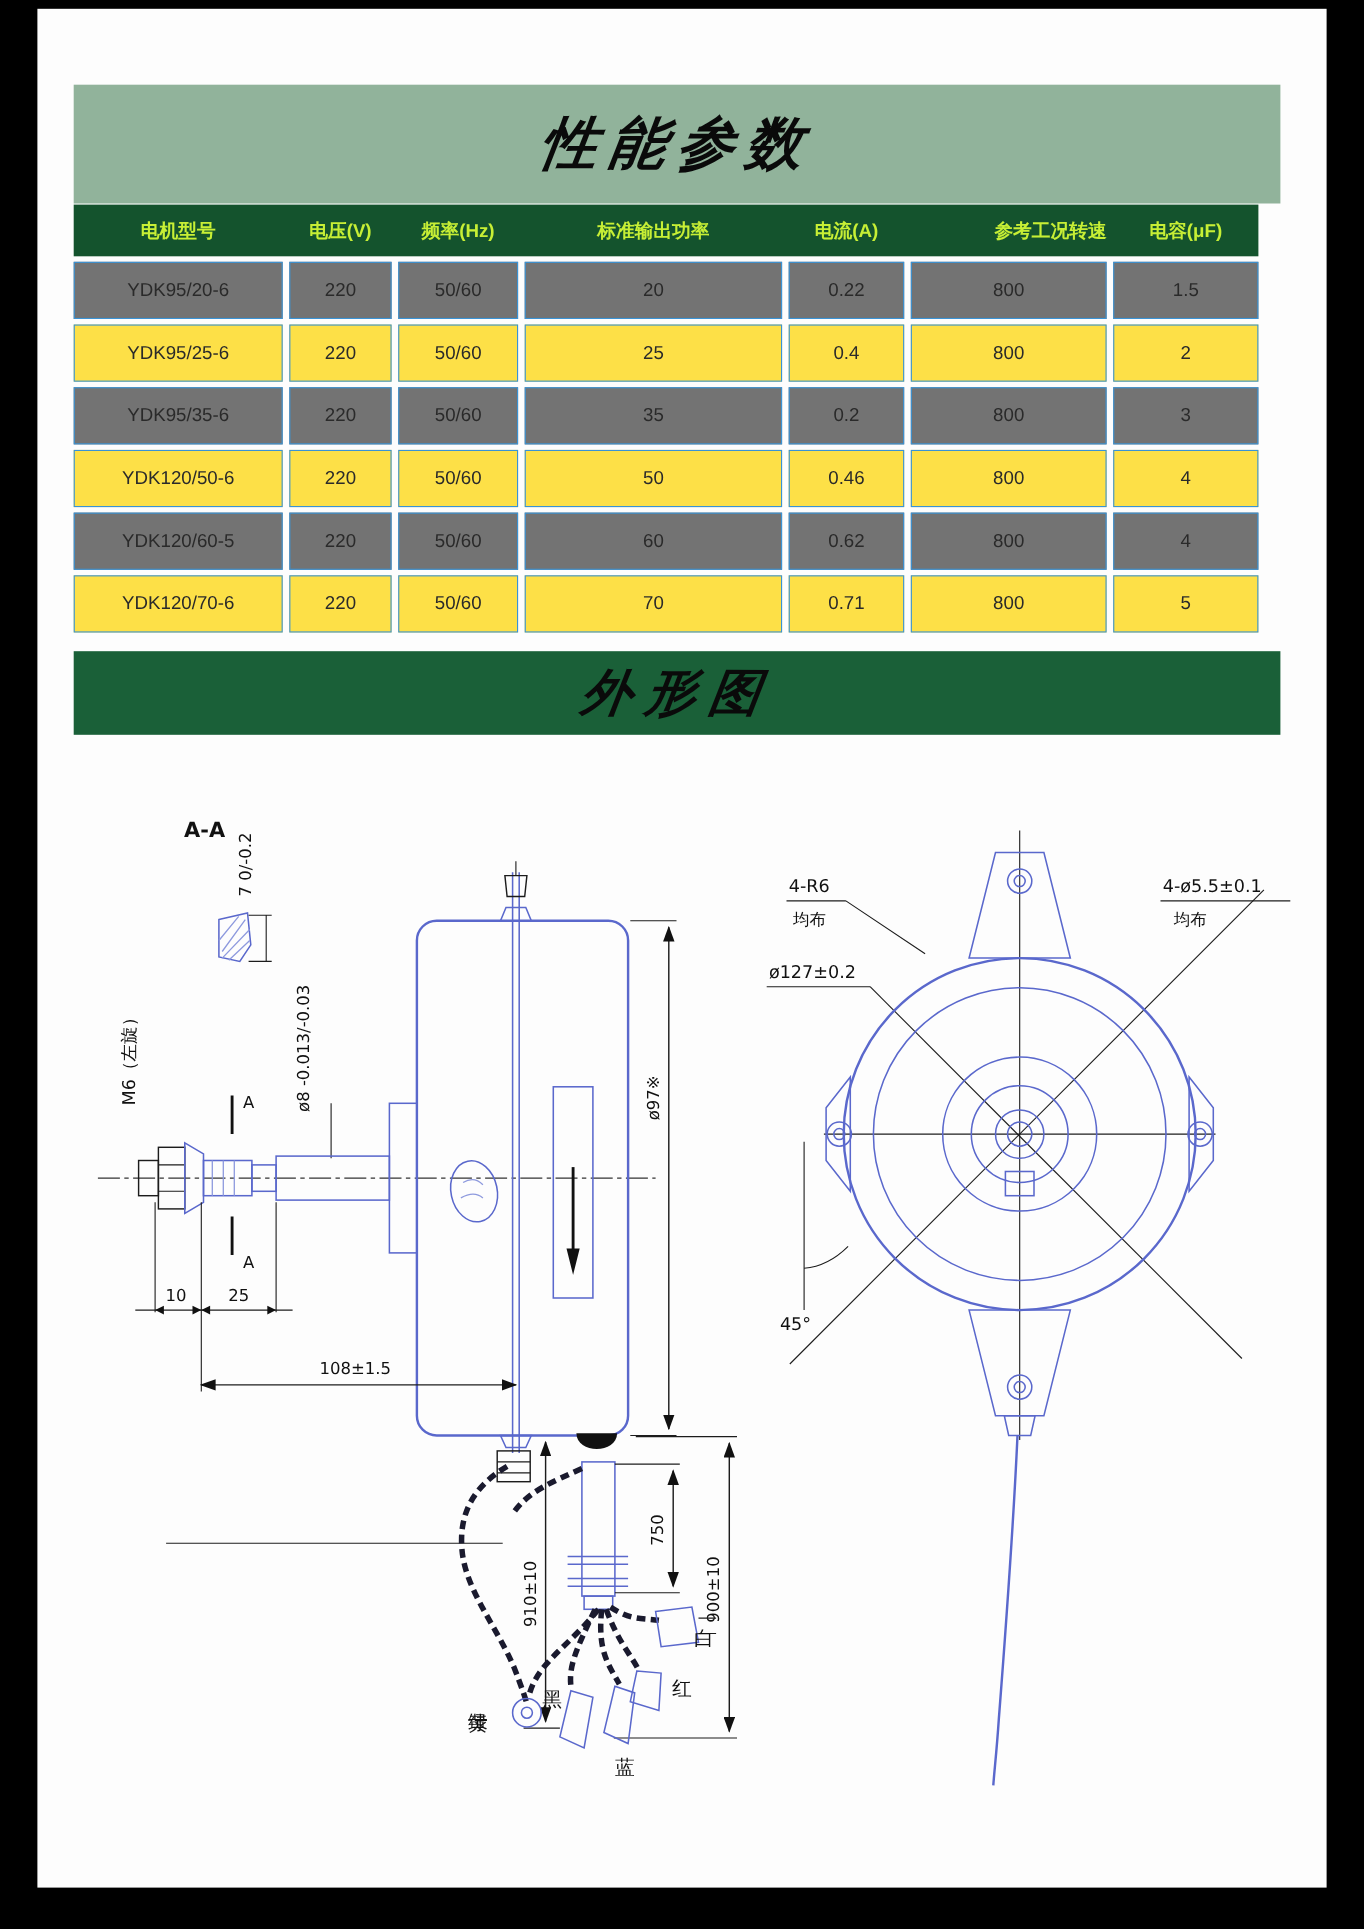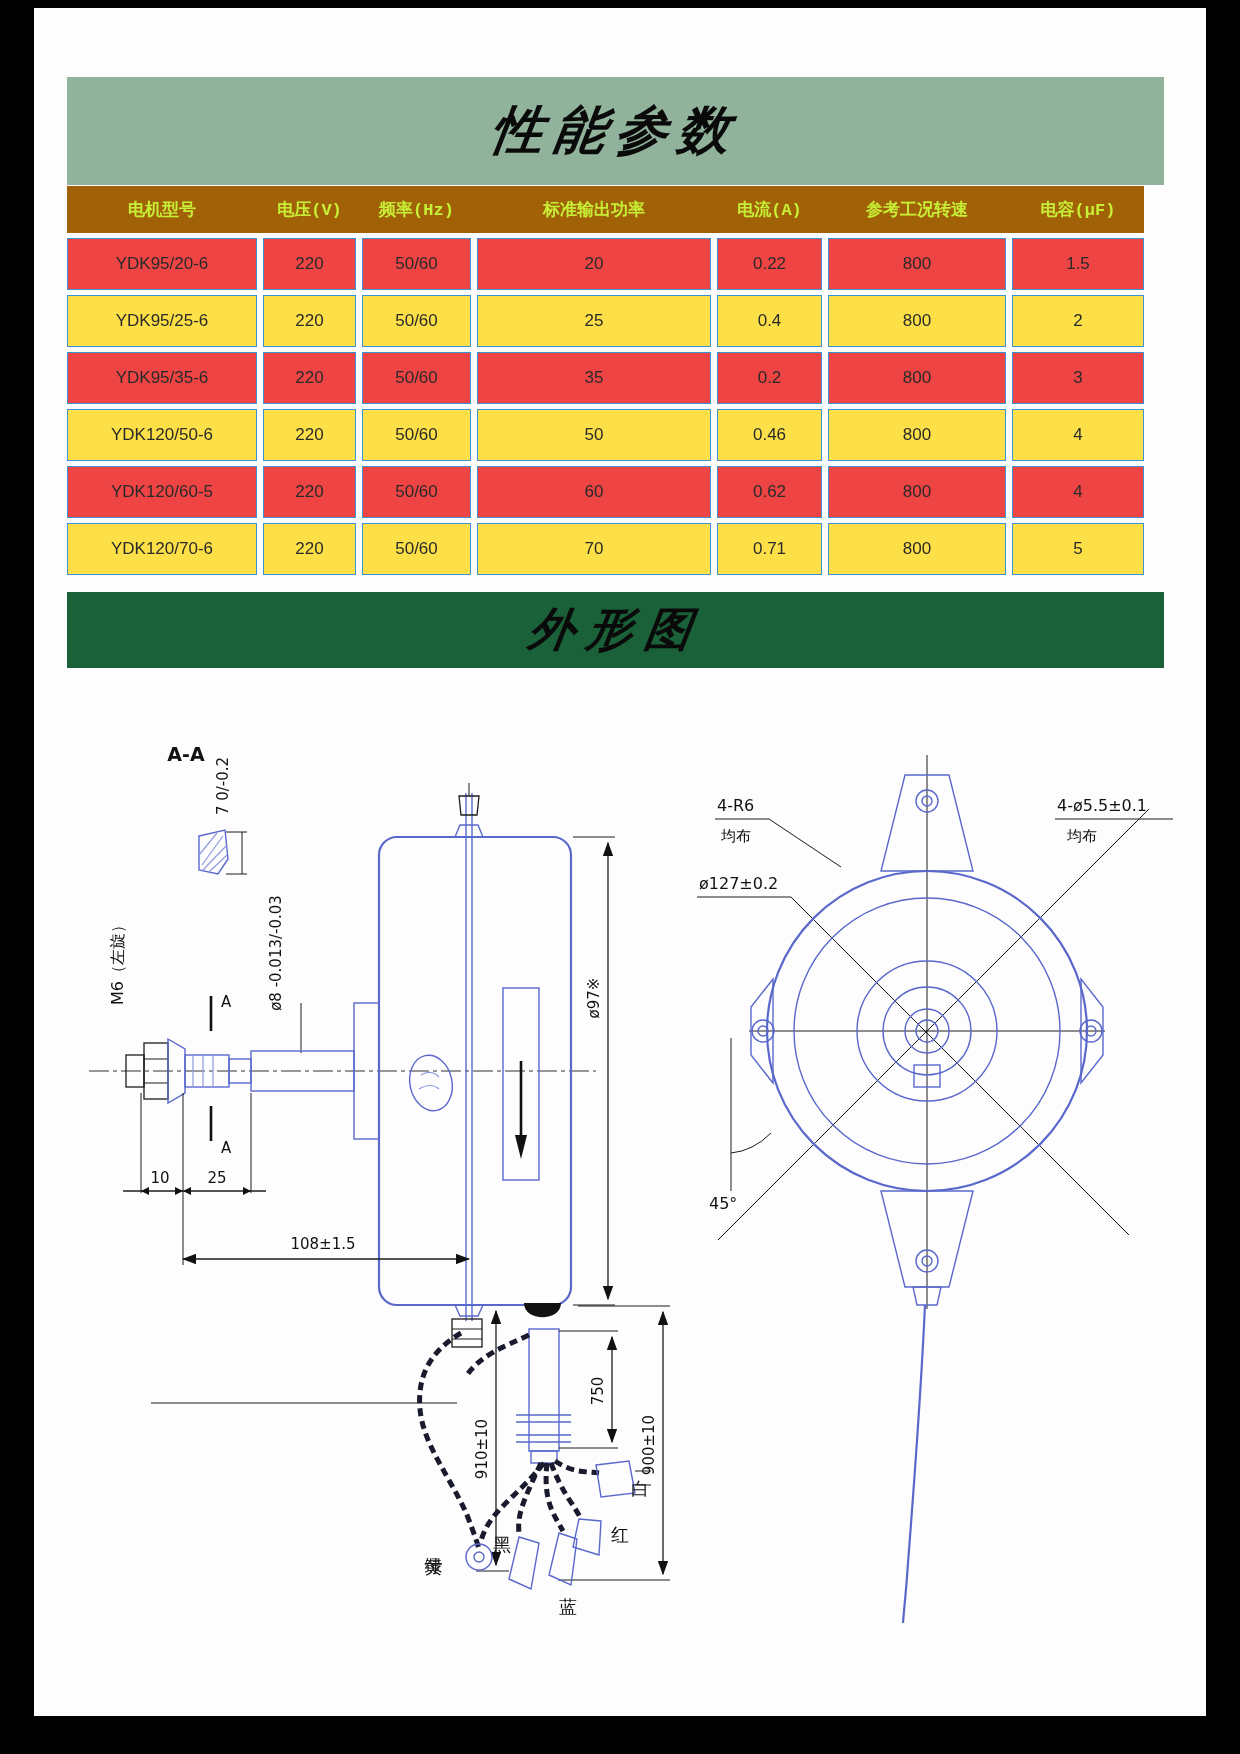--- a/index.html
+++ b/index.html
@@ -9,31 +9,31 @@
 
   .banner{position:absolute;left:33px;width:1097px;display:flex;align-items:center;justify-content:center;}
   .banner-perf{top:69px;height:108px;background:#91b39b;}
   .banner-outline{top:584px;height:76px;background:#1a6038;}
   .banner .cal-title{font-family:"DejaVu Serif",serif;font-style:italic;font-weight:bold;
         color:#0a0a0a;transform:skewX(-8deg);}
   .banner-perf .cal-title{font-size:52px;letter-spacing:10px;}
   .banner-outline .cal-title{font-size:46px;letter-spacing:12px;}
 
   .spec{position:absolute;left:33px;top:178px;width:1077px;}
-  .thead{display:flex;gap:6px;height:47px;background:#a16207;align-items:center;font-family:Liberation Mono, monospace;}
+  .thead{display:flex;gap:6px;height:47px;background:#14532d;align-items:center;}
   .th{color:#c7ef35;font-weight:bold;font-size:17px;text-align:center;}
   .tbody{display:grid;grid-template-columns:190px 93px 109px 234px 105px 178px 132px;
          column-gap:6px;row-gap:5px;margin-top:5px;}
   .trow{display:contents;}
   .td{height:50px;border:1px solid #3a93d5;display:flex;align-items:center;justify-content:center;
       font-size:17px;color:#2a2a2a;}
-  .trow.odd .td{background:#ef4444;}
+  .trow.odd .td{background:#737373;}
   .trow.even .td{background:#fde047;}
   .c0{width:190px;} .c1{width:93px;} .c2{width:109px;} .c3{width:234px;}
-  .c4{width:105px;} .c5{width:178px;} .c6{width:132px;}
+  .c4{width:105px;} .c5{width:178px;text-align:right;} .c6{width:132px;}
 
   .draw{position:absolute;left:12px;top:652px;width:1172px;height:1006px;}
   svg text{font-family:"DejaVu Sans",sans-serif;fill:#111;}
   .b{stroke:#5a68cc;fill:none;stroke-width:2.2px;}
   .b1{stroke:#5a68cc;fill:none;stroke-width:1.4px;}
   .b2{stroke:#8e9ade;fill:none;stroke-width:1.2px;}
   .k{stroke:#1c1c1c;fill:none;stroke-width:1.3px;}
   .kt{stroke:#1c1c1c;fill:none;stroke-width:1px;}
   .cl{stroke:#333;fill:none;stroke-width:1px;stroke-dasharray:20 4 4 4;}
   .wire{stroke:#1a1a2e;fill:none;stroke-width:5px;stroke-dasharray:8 5;}

